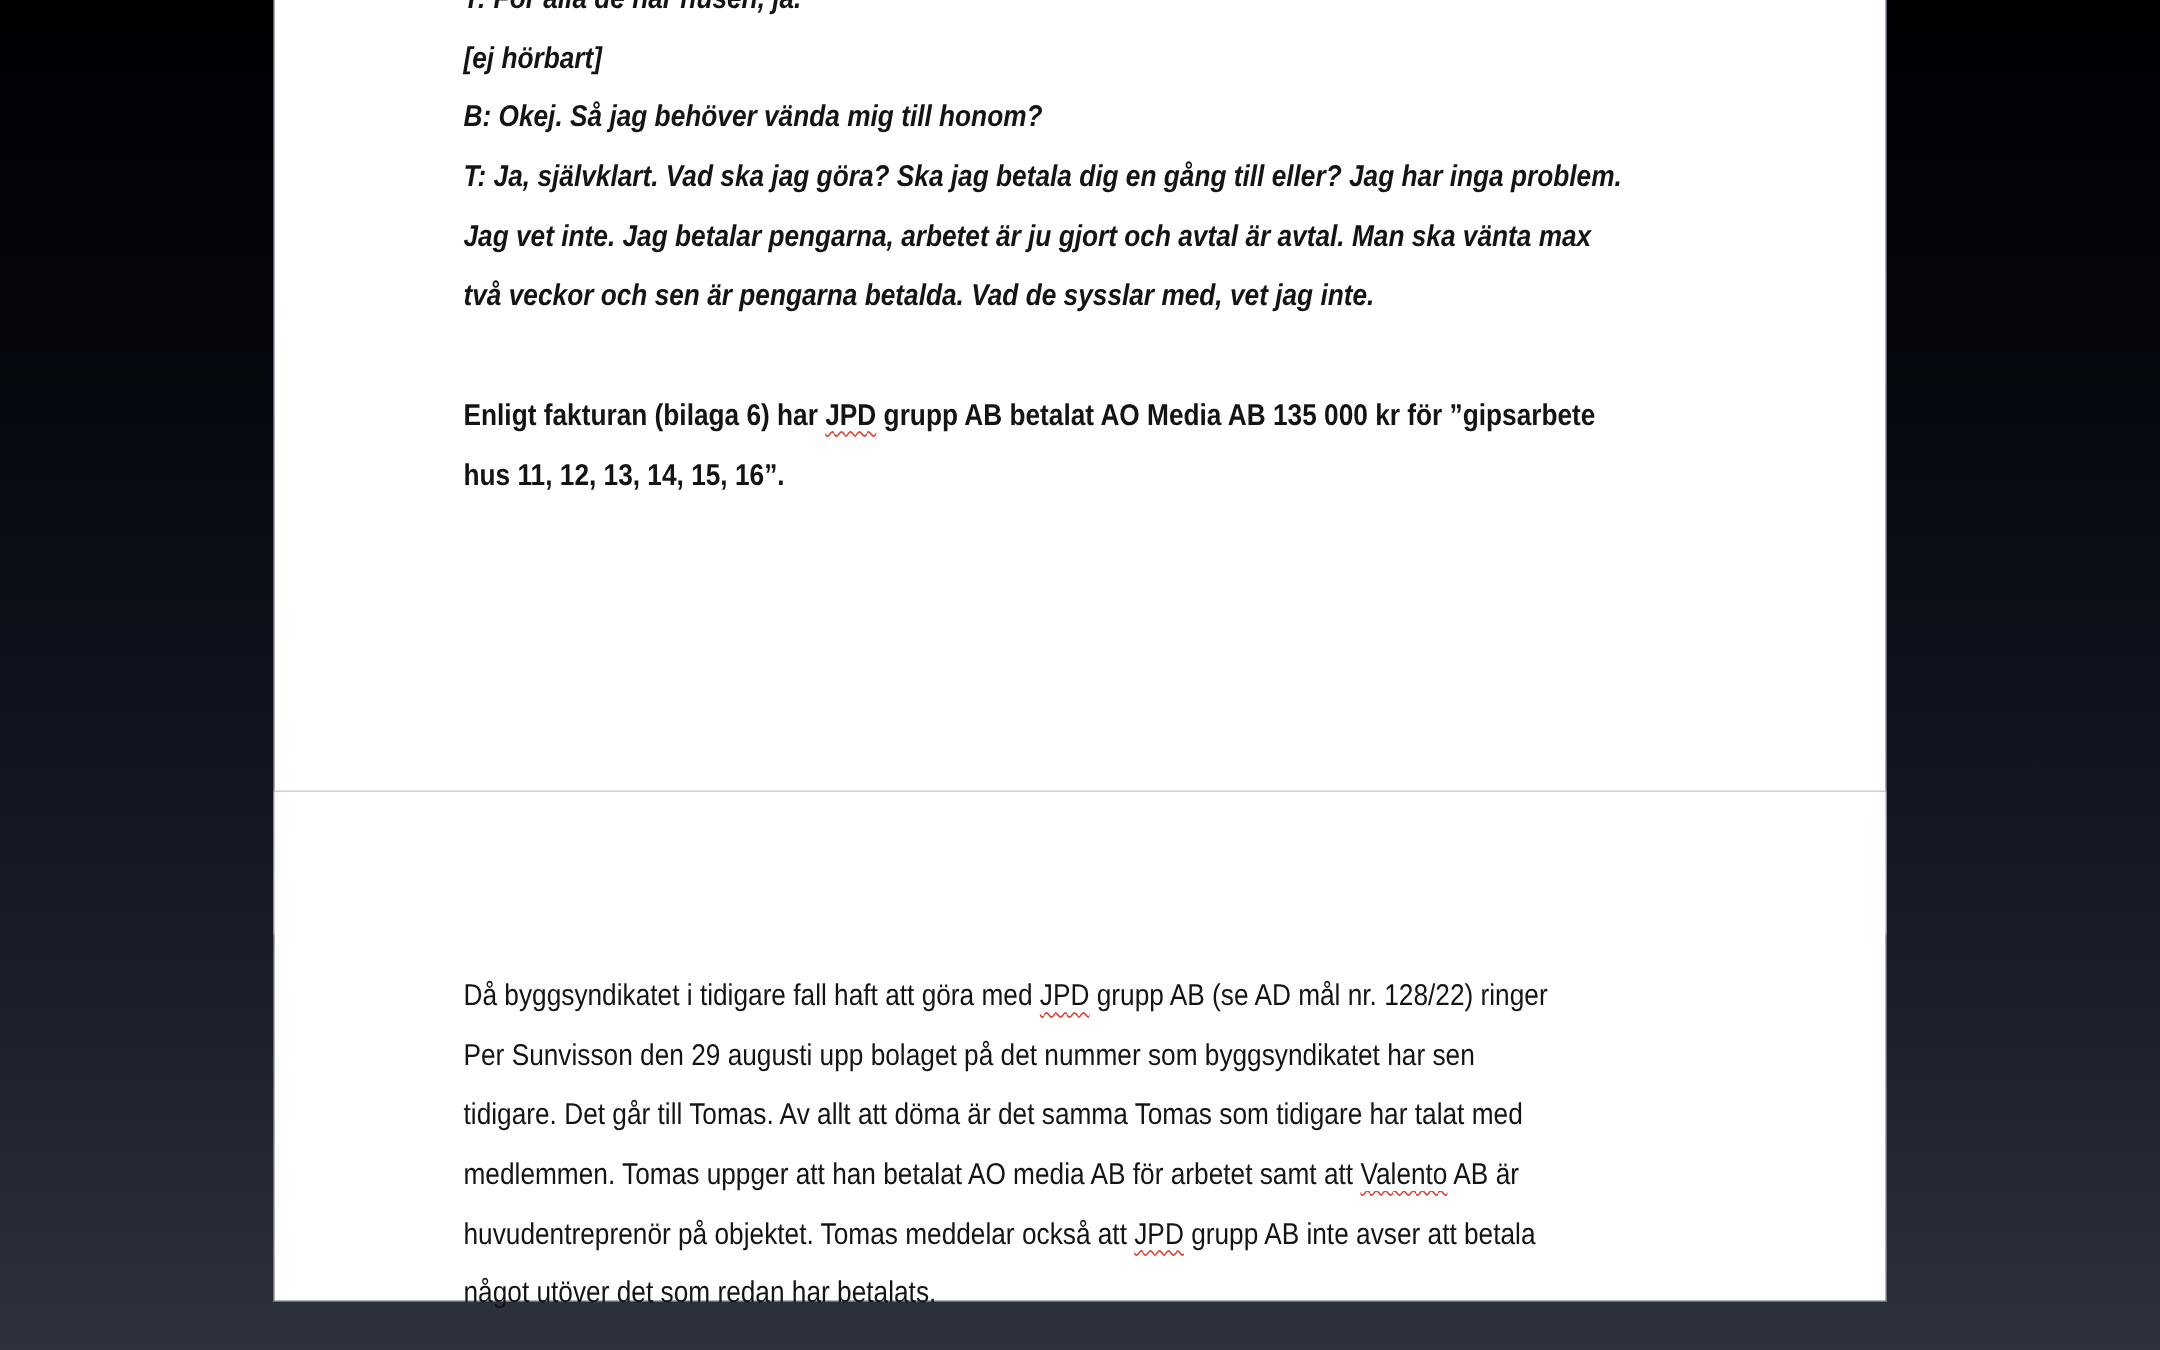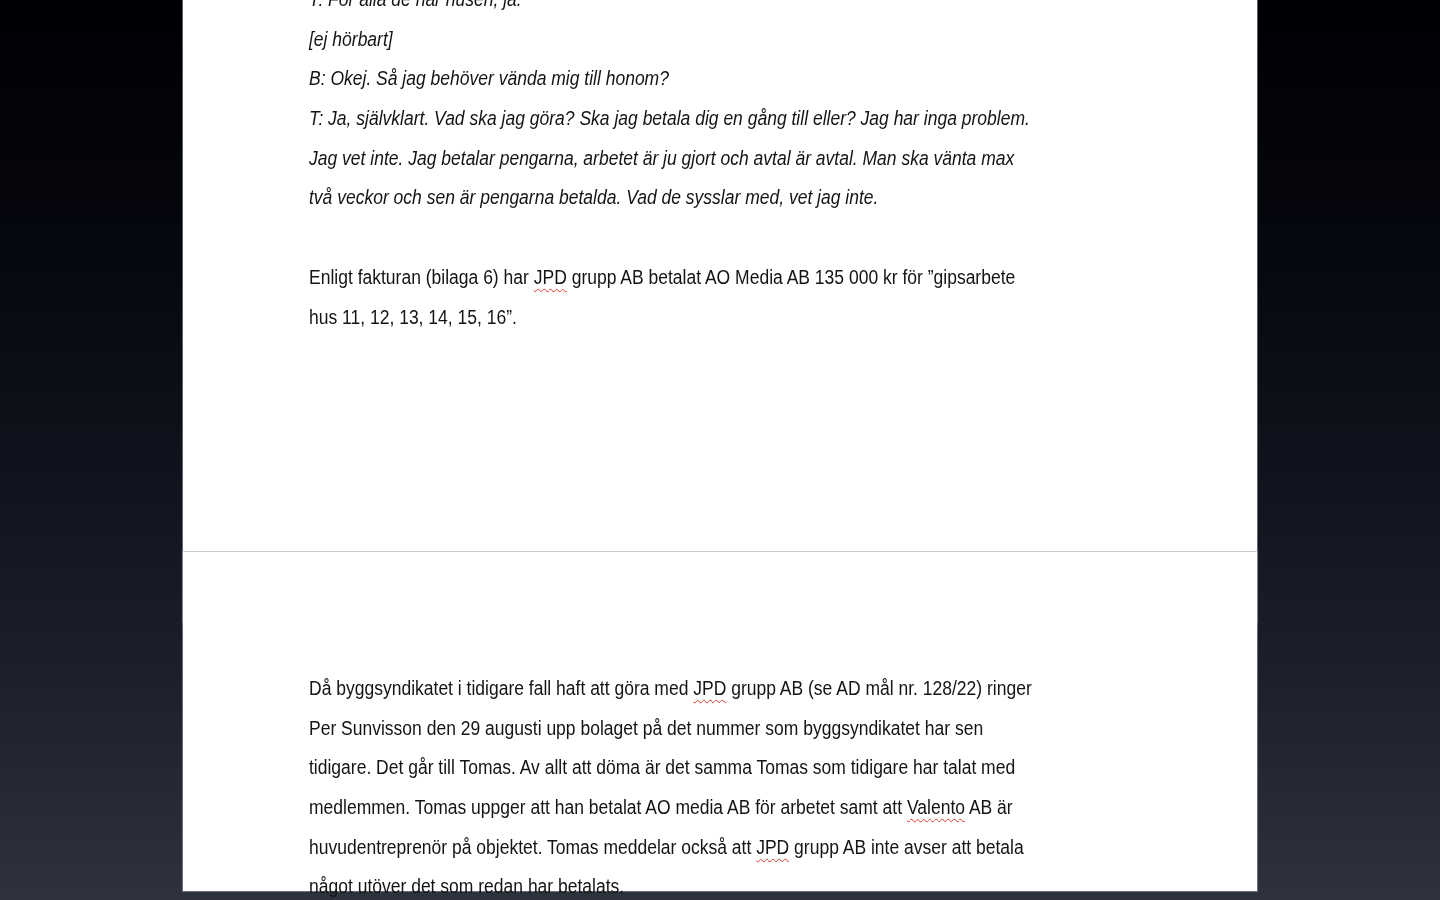--- a/index.html
+++ b/index.html
@@ -26,23 +26,24 @@
   .page {
     position: absolute;
     left: 183px;
     width: 1074px;
     background: #ffffff;
     box-shadow: 0 0 0 1px rgba(160, 166, 178, 0.55);
   }
   .page.page-1 {
     top: 0;
     height: 622px;
+    font-weight: bold;
   }
   .page.page-2 {
-    top: 552px;
+    top: 528px;
     height: 339px;
   }
   .text-block {
     position: absolute;
     left: 126px;
     width: 945px;
     transform: scaleX(0.875);
     transform-origin: 0 0;
     color: #141414;
     font-size: 20px;

